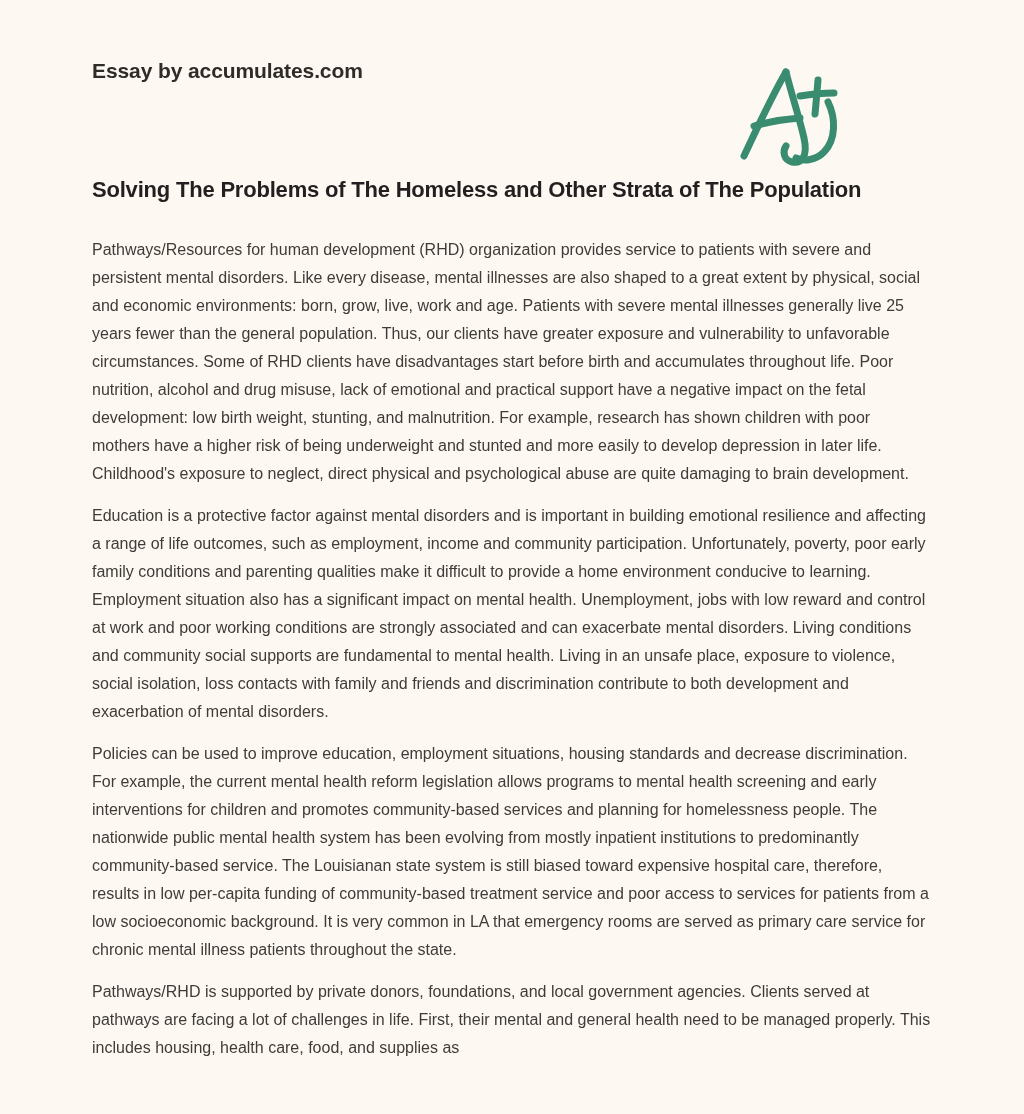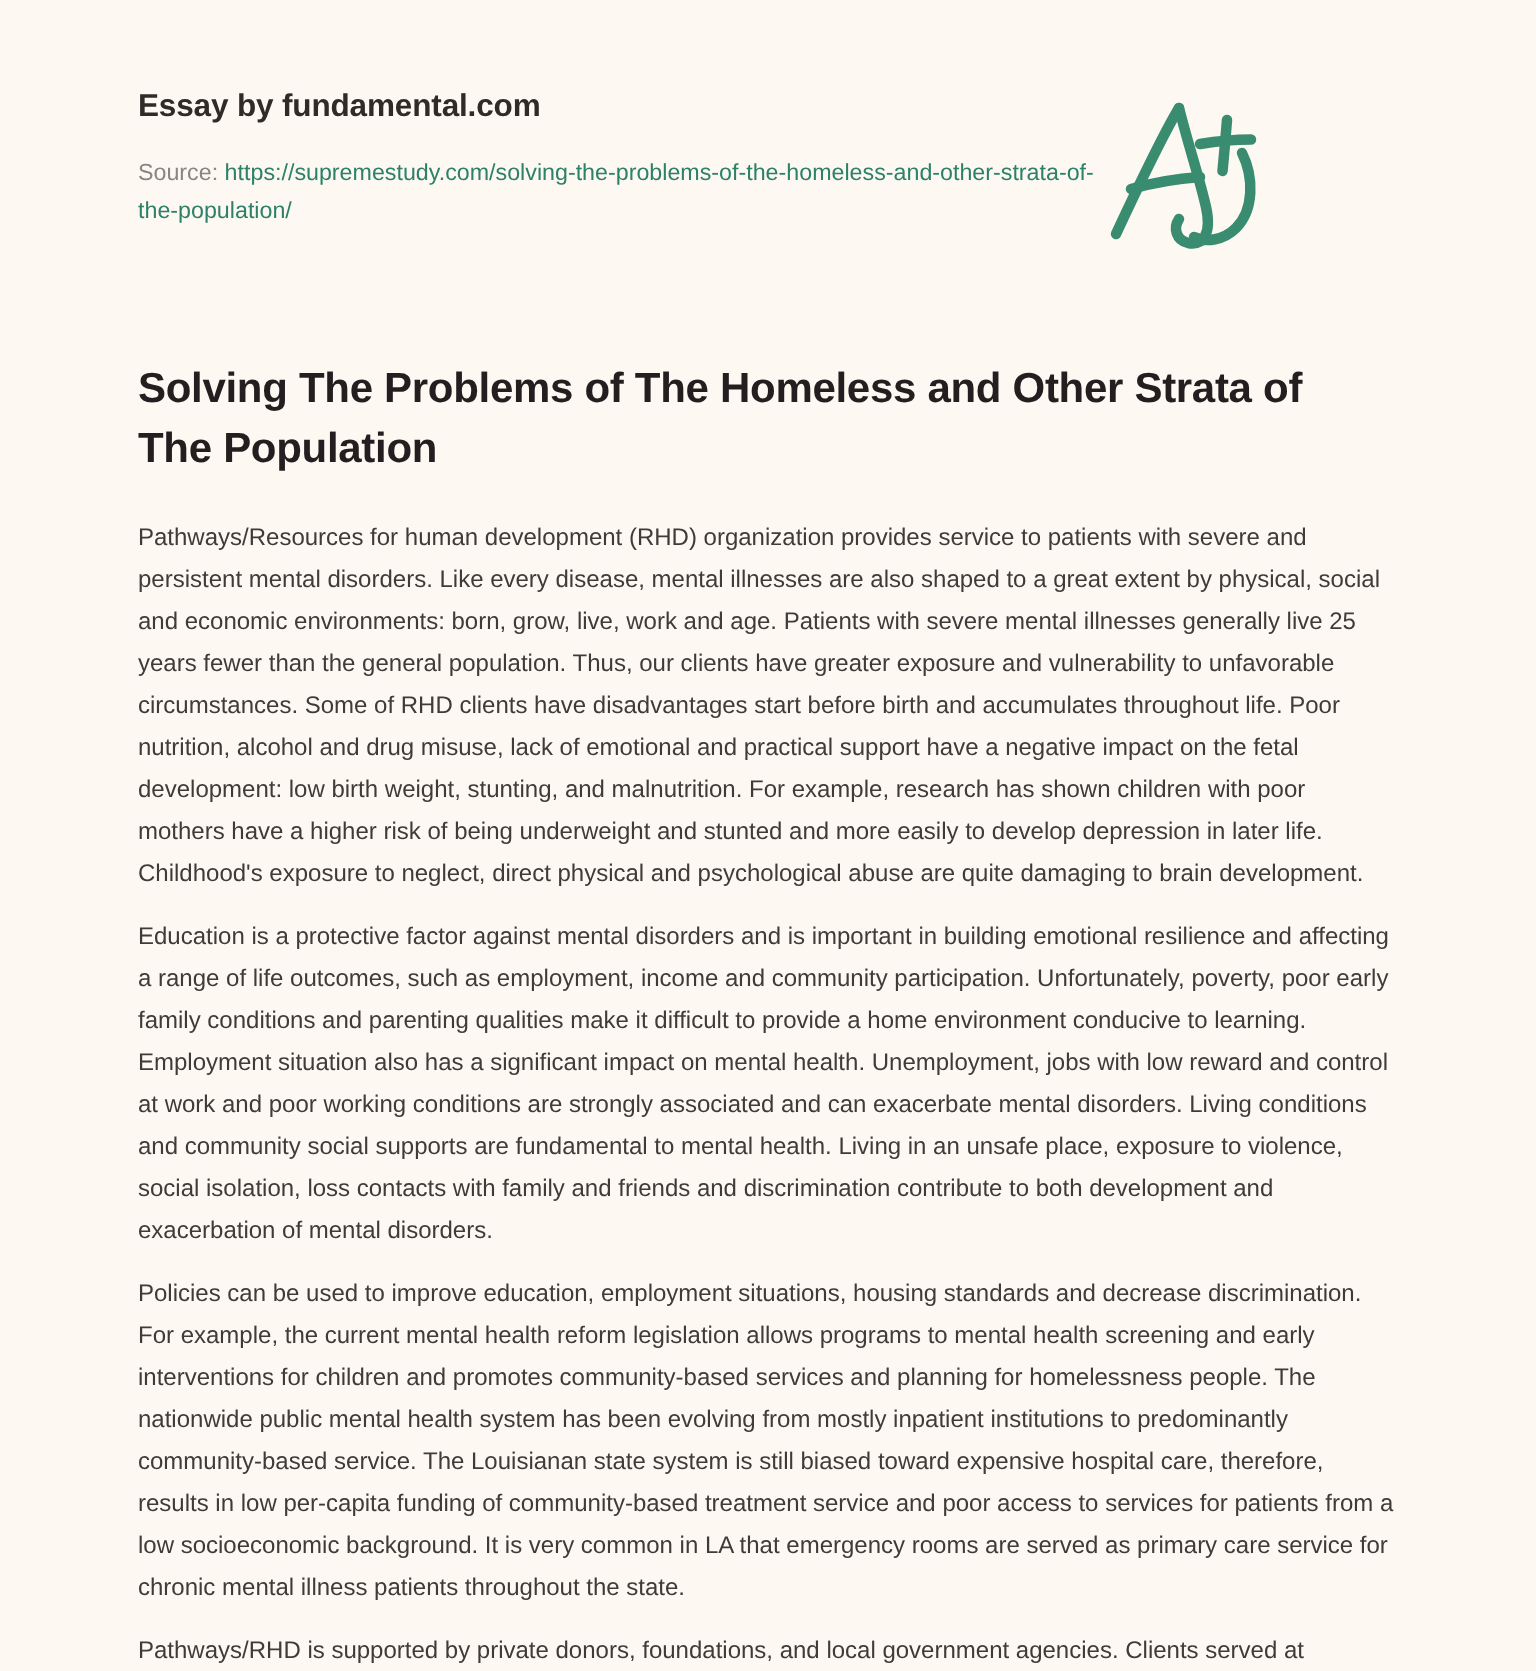--- a/index.html
+++ b/index.html
@@ -63,21 +63,21 @@
     right: 86px;
     width: 116px;
     height: 116px;
   }
   .logo svg { display: block; width: 116px; height: 116px; }
 
   
   .doc-title {
     margin: 0;
     padding-top: 86px;
-    font-size: 28px;
+    font-size: 22px;
     line-height: 40px;
     font-weight: bold;
     color: #231f20;
     letter-spacing: -0.2px;
     max-width: 830px;
   }
 
   
   .article {
     padding-top: 26px;
@@ -93,25 +93,22 @@
   }
   .article p:last-child { margin-bottom: 0; }
 </style>
 </head>
 <body>
 
 <div class="page">
 
   <div class="header">
 
-    <h2 class="essay-by">Essay by fundamental.com</h2>
+    <h2 class="essay-by">Essay by accumulates.com</h2>
 
-    <p class="source-line">
-      <span class="source-label">Source: </span><a class="source-url" href="#">https://supremestudy.com/solving-the-problems-of-the-homeless-and-other-strata-of-the-population/</a>
-    </p>
 
     <div class="logo">
       <svg viewBox="0 0 116 116" xmlns="http://www.w3.org/2000/svg">
         <g fill="none" stroke="#3a8c71" stroke-linecap="round" stroke-linejoin="round">
 
           <path d="M56 14 C 44 34, 28 68, 14 98" stroke-width="7"></path>
 
           <path d="M56 14 C 62 38, 70 62, 74 80 C 78 98, 72 106, 62 104 C 54 102, 52 94, 56 88" stroke-width="7"></path>
 
           <path d="M24 68 C 38 64, 56 61, 70 60" stroke-width="7"></path>

